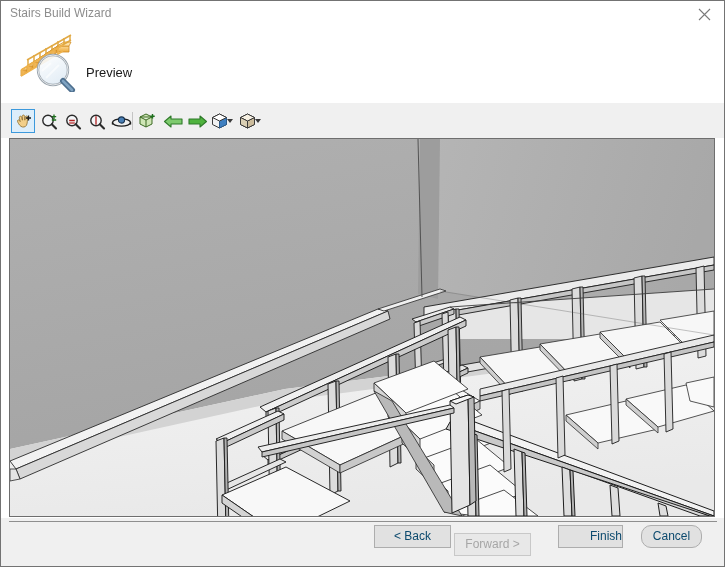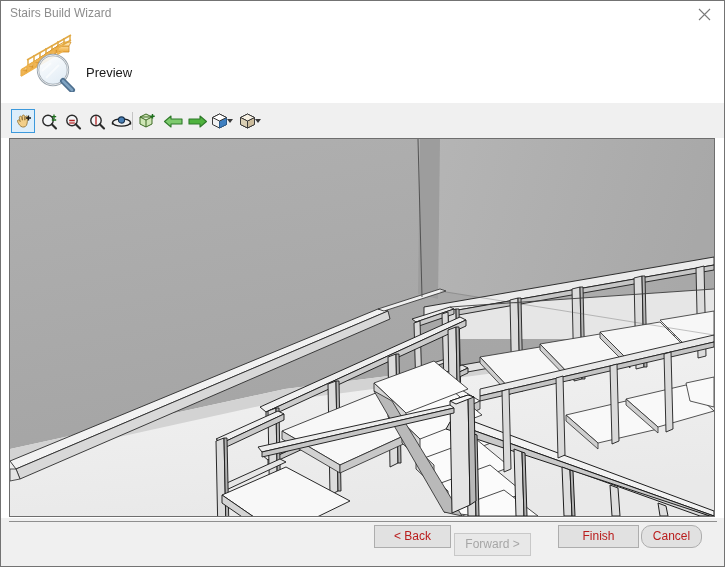--- a/index.html
+++ b/index.html
@@ -117,35 +117,35 @@
   }
   .wbtn {
     position: absolute;
     top: 524px;
     height: 23px;
     box-sizing: border-box;
     background: #e1e1e1;
     border: 1px solid #adadad;
     font-family: "Liberation Sans", sans-serif;
     font-size: 12px;
-    color: #b91c1c;
+    color: #0c4a6e;
     text-align: center;
     line-height: 21px;
     cursor: default;
     user-select: none;
   }
   .wbtn.disabled {
     color: #a6a6a6;
     background: #e8e8e8;
     border-color: #c8c8c8;
     margin-top: 8px;
   }
   #btn-back    { left: 373px; width: 77px; }
   #btn-forward { left: 453px; width: 77px; }
-  #btn-finish  { left: 557px; width: 81px; }
+  #btn-finish  { left: 557px; width: 65px; text-align: right; }
   #btn-cancel  { left: 640px; width: 61px; border-radius: 10px; }
 </style>
 </head>
 <body>
 
 <div id="window">
 
   <div id="titlebar">
     <div id="title-text">Stairs Build Wizard</div>
     <div id="close-btn">

